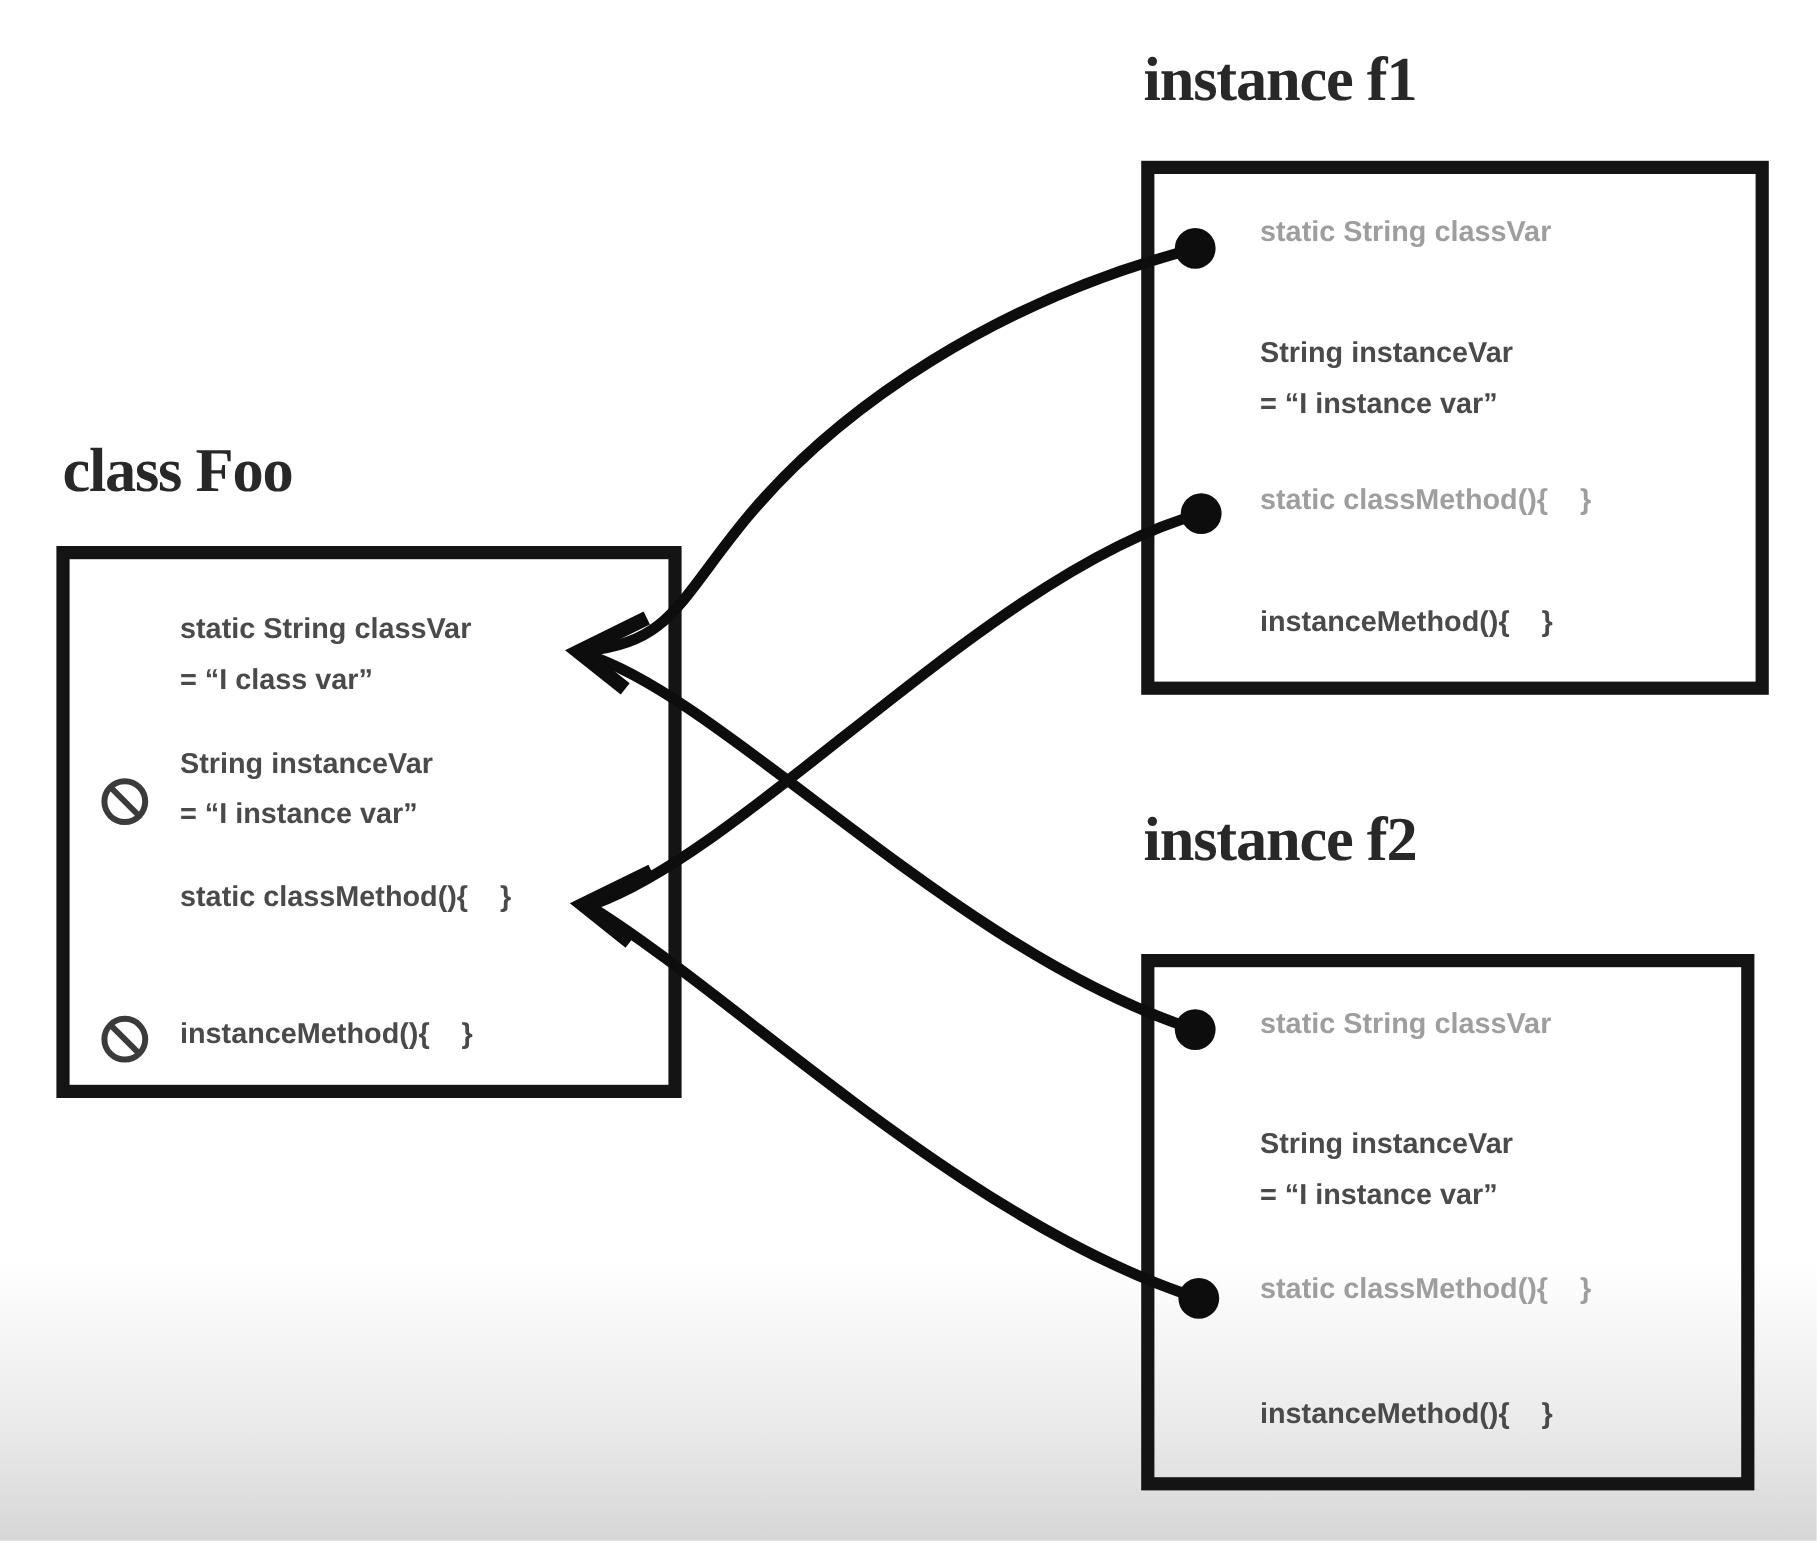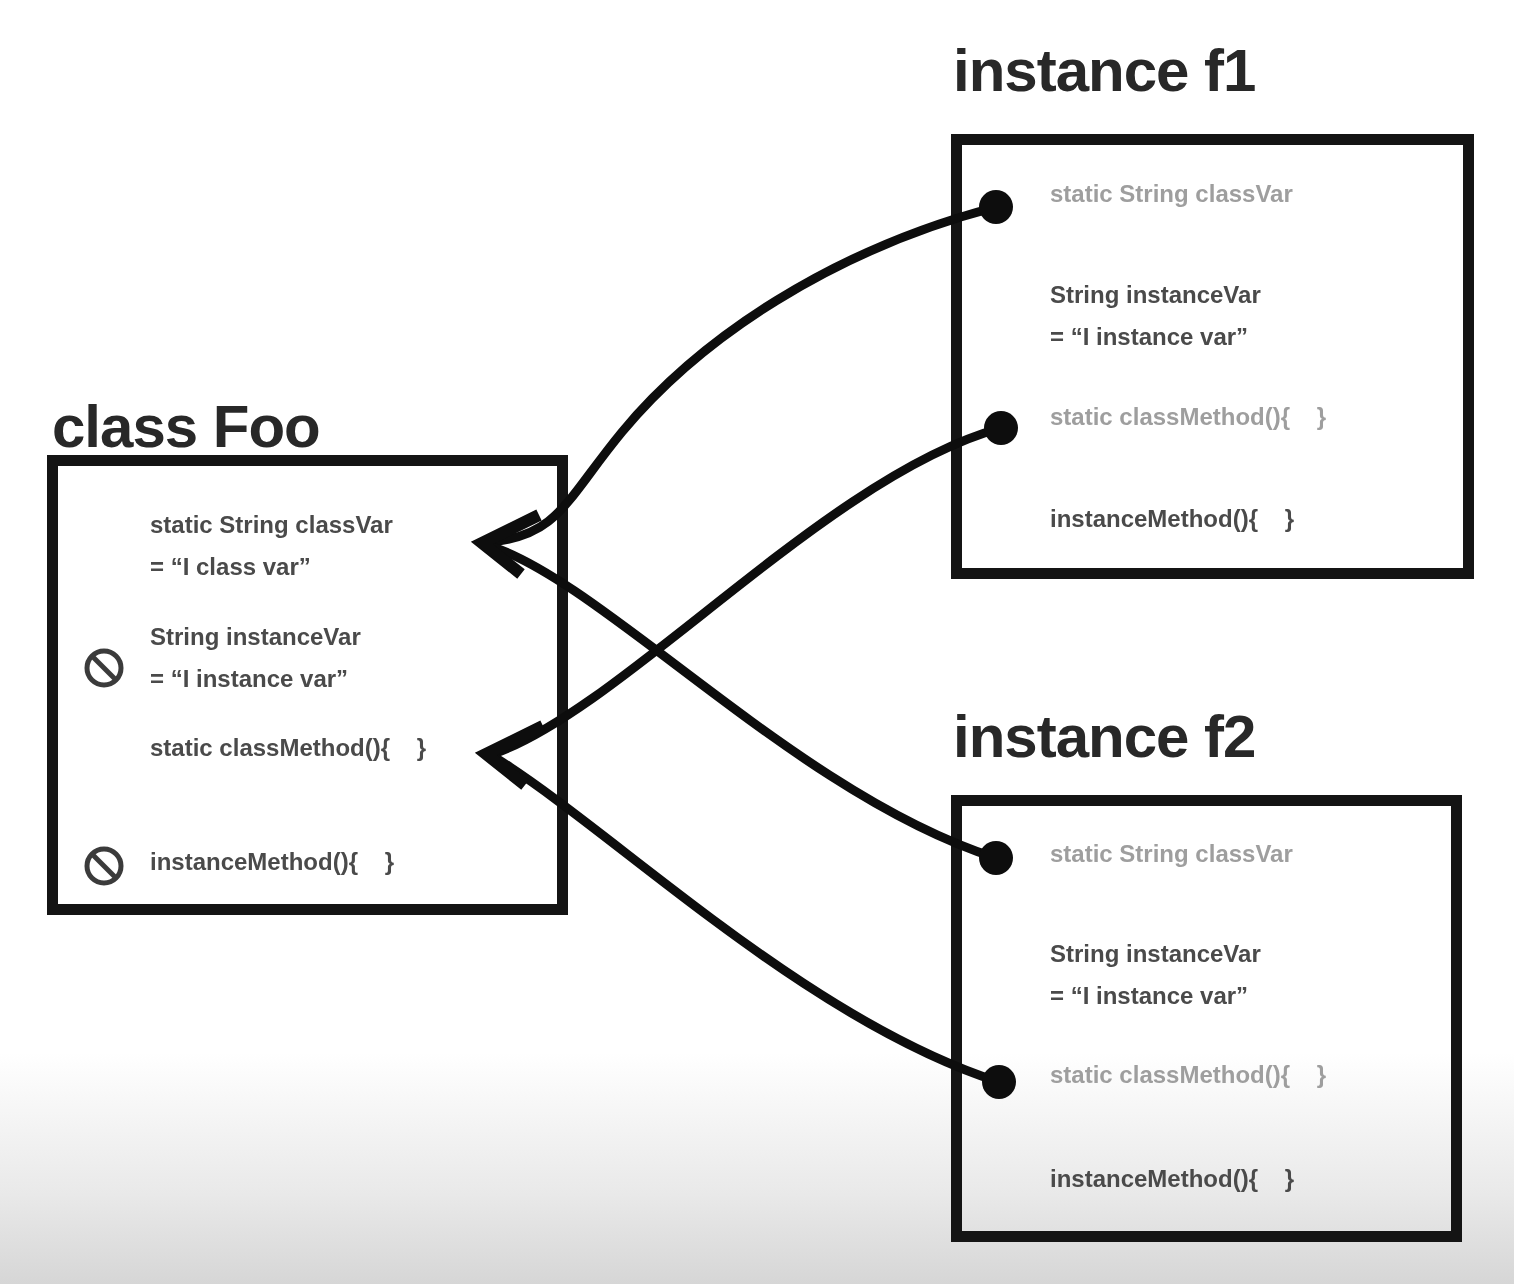--- a/index.html
+++ b/index.html
@@ -5,22 +5,22 @@
   html,body{margin:0;padding:0;background:#ffffff;}
   .canvas{
     position:relative;
     width:1514px;height:1284px;
     overflow:hidden;
     background:linear-gradient(180deg,#ffffff 0%,#ffffff 82%,#e9e9e9 93%,#d6d6d6 100%);
     font-family:"Liberation Sans", sans-serif;
   }
   .title{
     position:absolute;
-    font-size:60px;font-weight:700;color:#282828;
-    letter-spacing:-1px;white-space:pre;line-height:1.1;
+    font-size:52px;font-weight:700;color:#282828;
+    letter-spacing:-1px;white-space:pre;line-height:1.1;font-family:Liberation Serif, serif;
   }
   .box{
     position:absolute;
     border:11px solid #141414;
     box-sizing:border-box;
     background:transparent;
   }
   .t{
     position:absolute;
     font-size:24px;font-weight:700;color:#4a4a4a;
@@ -28,21 +28,21 @@
   }
   .gray{color:#9e9e9e;}
   .overlay{position:absolute;left:0;top:0;width:1514px;height:1284px;pointer-events:none;}
   .icon{position:absolute;width:44px;height:44px;}
 </style>
 </head>
 <body>
 
 <div class="canvas">
 
-  <div class="title" style="left:52px;top:364px;margin-top:30px;">class Foo</div>
+  <div class="title" style="left:52px;top:364px;">class Foo</div>
   <div class="box" style="left:47px;top:455px;width:521px;height:460px;"></div>
 
   <div class="t" style="left:150px;top:504px;">static String classVar</div>
   <div class="t" style="left:150px;top:546px;">= “I class var”</div>
 
   <svg class="icon" style="left:82px;top:646px;" viewBox="0 0 44 44">
     <circle cx="22" cy="22" r="17" fill="none" stroke="#3b3b3b" stroke-width="5"></circle>
     <line x1="10" y1="10" x2="34" y2="34" stroke="#3b3b3b" stroke-width="5"></line>
   </svg>
   <div class="t" style="left:150px;top:616px;">String instanceVar</div>
@@ -58,21 +58,21 @@
 
   <div class="title" style="left:953px;top:38px;">instance f1</div>
   <div class="box" style="left:951px;top:134px;width:523px;height:445px;"></div>
 
   <div class="t gray" style="left:1050px;top:173px;">static String classVar</div>
   <div class="t" style="left:1050px;top:274px;">String instanceVar</div>
   <div class="t" style="left:1050px;top:316px;">= “I instance var”</div>
   <div class="t gray" style="left:1050px;top:396px;">static classMethod(){    }</div>
   <div class="t" style="left:1050px;top:498px;">instanceMethod(){    }</div>
 
-  <div class="title" style="left:953px;top:704px;">instance f2</div>
+  <div class="title" style="left:953px;top:672px;">instance f2</div>
   <div class="box" style="left:951px;top:795px;width:511px;height:447px;"></div>
 
   <div class="t gray" style="left:1050px;top:833px;">static String classVar</div>
   <div class="t" style="left:1050px;top:933px;">String instanceVar</div>
   <div class="t" style="left:1050px;top:975px;">= “I instance var”</div>
   <div class="t gray" style="left:1050px;top:1054px;">static classMethod(){    }</div>
   <div class="t" style="left:1050px;top:1158px;">instanceMethod(){    }</div>
 
   <svg class="overlay" viewBox="0 0 1514 1284">
     <g fill="none" stroke="#0d0d0d" stroke-width="9">

